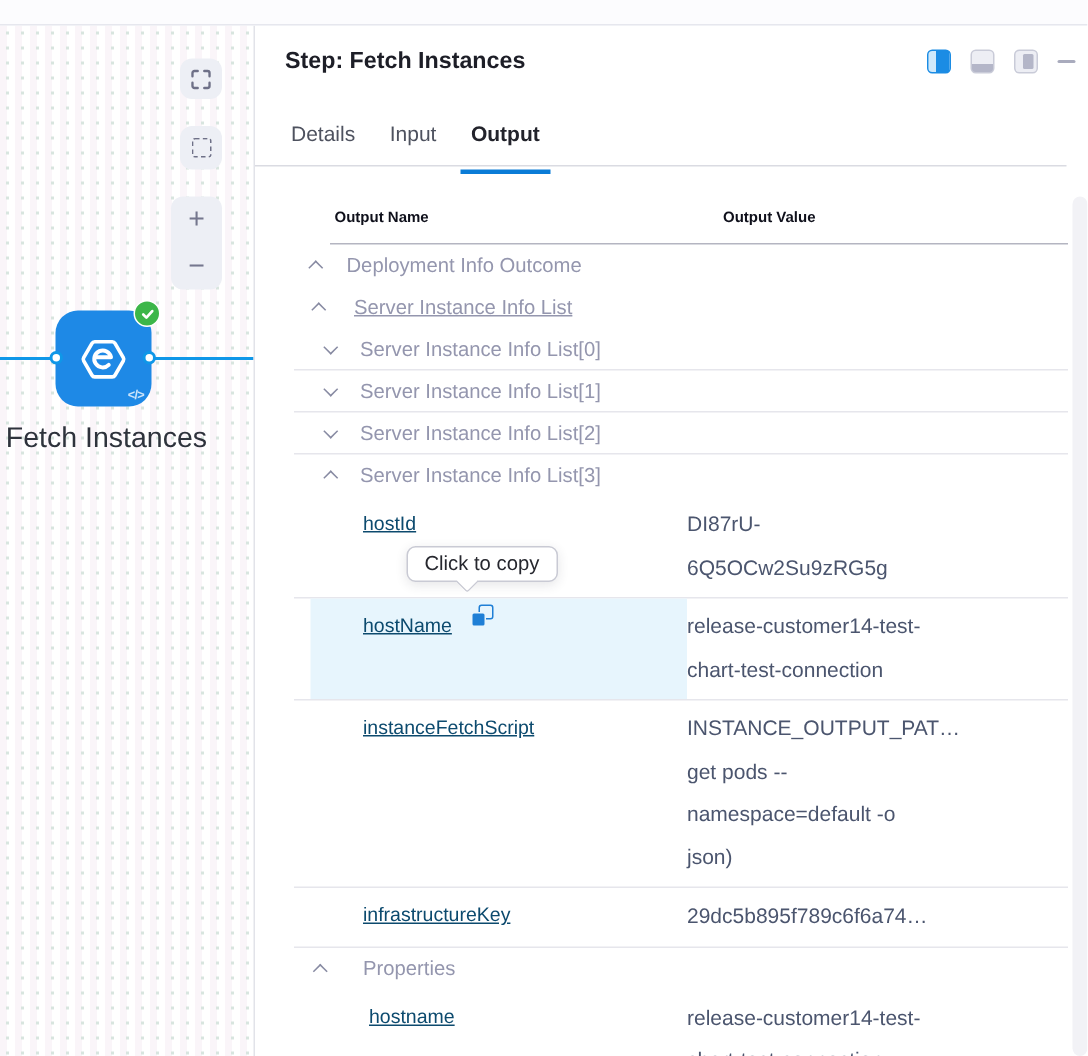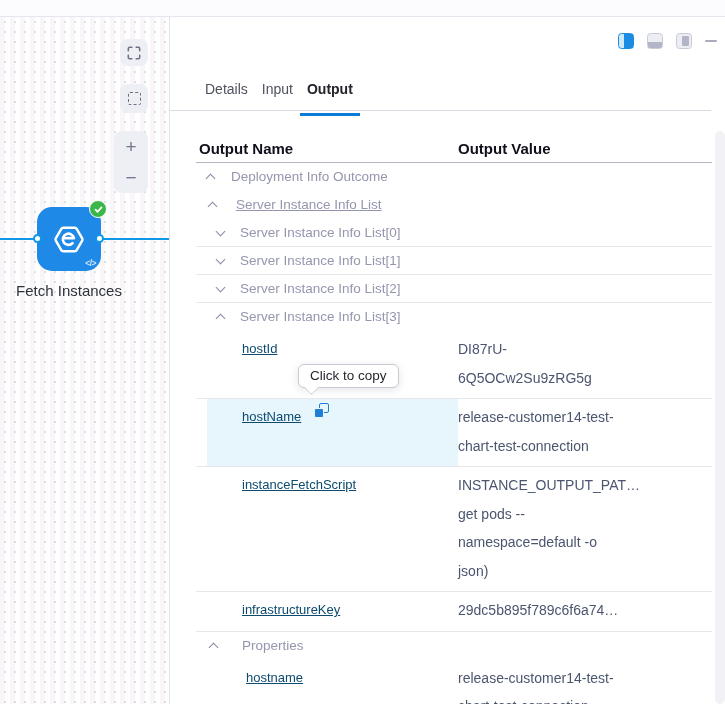--- a/index.html
+++ b/index.html
@@ -34,47 +34,47 @@
 
   .node { position:absolute; left:37px; top:190px; width:64px; height:64px;
     background:#1e89e6; border-radius:15px; display:flex; align-items:center; justify-content:center; }
   .node .code { position:absolute; right:5px; bottom:3px; font-size:8.5px; font-weight:700;
     color:rgba(255,255,255,.78); letter-spacing:-.5px; }
   .badge { position:absolute; left:52px; top:-7px; width:18px; height:18px; border-radius:50%;
     background:#3cb649; border:1.5px solid #fff; display:flex; align-items:center; justify-content:center; }
   .port { position:absolute; width:9px; height:9px; background:#fff; border:2px solid #0f97e8;
     border-radius:50%; top:217px; }
   .port-l { left:33px; } .port-r { left:95px; }
-  .node-label { position:absolute; left:0; top:265px; width:138px; text-align:center;
-    font-size:15px; color:#2e333c; }
+  .node-label { position:absolute; left:0; top:265px; width:138px; text-align:right;
+    font-size:19px; color:#2e333c; }
 
   
   .panel { position:absolute; left:170px; top:17px; width:555px; height:687px; background:#fff; }
   .panel-title { position:absolute; left:20px; top:15px; font-size:15.5px; font-weight:700; color:#1d1e27; }
   .win-icons { position:absolute; top:16px; right:8px; display:flex; align-items:center; gap:13px; height:16px; }
   .lic { width:16px; height:16px; border-radius:3.5px; }
   .lic.split-left { border:1.5px solid #1b8ce4; background:linear-gradient(90deg,#cfe9fb 0 38%, #1b8ce4 38%); }
   .lic.split-bottom { border:1.5px solid #c9cbd8; background:linear-gradient(180deg,#edeef4 0 60%, #b4b6c8 60%); }
   .lic.split-right { border:1.5px solid #c9cbd8; background:#edeef4; position:relative; }
   .lic.split-right::after { content:""; position:absolute; left:5px; right:2px; top:2px; bottom:2px;
     background:#b4b6c8; border-radius:1px; }
   .min-dash { width:12px; height:2.5px; background:#a9abbd; border-radius:2px; }
 
-  .tabs { position:absolute; left:28px; top:60px; display:flex; }
+  .tabs { position:absolute; left:17px; top:60px; display:flex; gap:9px; }
   .tab { padding:4px 7px 9px; font-size:14px; color:#4e525f; cursor:default; }
   .tab.active { color:#22232b; font-weight:700; padding-bottom:16px; border-bottom:3px solid #0a7cd7; }
   .tabbar-line { position:absolute; left:0; top:93px; width:541px; height:1px; background:#dadbe2; }
 
   .content { position:absolute; left:0; top:94px; width:555px; height:593px; overflow:hidden; }
   .scrollbar { position:absolute; right:0; top:114px; width:10px; height:573px;
     background:#f2f2f6; border-radius:6px; }
 
   .table { position:absolute; left:26px; top:29px; width:516px; }
-  .thead { display:flex; height:23px; font-size:15px; font-weight:700; color:#0f101b;
-    border-bottom:1px solid #b4b5c1; }
+  .thead { display:flex; height:23px; font-size:10px; font-weight:700; color:#0f101b;
+    border-bottom:1px solid #b4b5c1;margin-left:24px; }
   .thead .h1 { width:262px; padding-left:3px; }
   .thead .h2 { flex:1; }
 
   .row { display:flex; position:relative; }
   .row.sep { border-bottom:1px solid #e6e6ec; }
   .row.group { height:28px; line-height:28px; font-size:13.5px; color:#9496ae; cursor:default; }
   .row.leaf { font-size:13px; }
   .name-cell { margin-left:11px; width:251px; position:relative; }
   .row.leaf .name-cell, .row.leaf .value-cell { padding-top:4px; padding-bottom:6px; }
   .row.hl .name-cell { background:#e7f5fd; }
@@ -90,21 +90,21 @@
 
   .copy { display:inline-block; position:relative; width:15px; height:15px; margin-left:13px;
     vertical-align:-2px; cursor:pointer; }
   .copy .back { position:absolute; right:0; top:0; width:10px; height:10px;
     border:1.6px solid #1f7fd6; border-radius:2px; }
   .copy .front { position:absolute; left:0; bottom:0; width:10px; height:10px;
     background:#1f7fd6; border:1.5px solid #e7f5fd; border-radius:2px; }
 
   .tooltip { position:absolute; left:271px; top:364px; z-index:20; background:#fff;
     border:1px solid #c9cad4; border-radius:6px; padding:3px 11px 4px;
-    font-size:13.5px; color:#26272e; box-shadow:0 2px 8px rgba(40,41,61,.12);margin-left:27px; }
+    font-size:13.5px; color:#26272e; box-shadow:0 2px 8px rgba(40,41,61,.12); }
   .tooltip-arrow { position:absolute; left:306px; top:382px; width:11px; height:11px; background:#fff;
     border-right:1px solid #c9cad4; border-bottom:1px solid #c9cad4; transform:rotate(45deg);
     z-index:21; border-bottom-right-radius:2px; }
 </style>
 </head>
 <body>
 
 <div class="topbar"></div>
 
 <div class="canvas">
@@ -139,20 +139,21 @@
       </svg>
     </div>
   </div>
   <div class="port port-l"></div>
   <div class="port port-r"></div>
   <div class="node-label">Fetch Instances</div>
 </div>
 <div class="divider"></div>
 
 <div class="panel">
+  <div class="panel-title">Step: Fetch Instances</div>
   <div class="win-icons">
     <div class="lic split-left"></div>
     <div class="lic split-bottom"></div>
     <div class="lic split-right"></div>
     <div class="min-dash"></div>
   </div>
 
   <div class="tabs">
     <div class="tab">Details</div>
     <div class="tab">Input</div>

